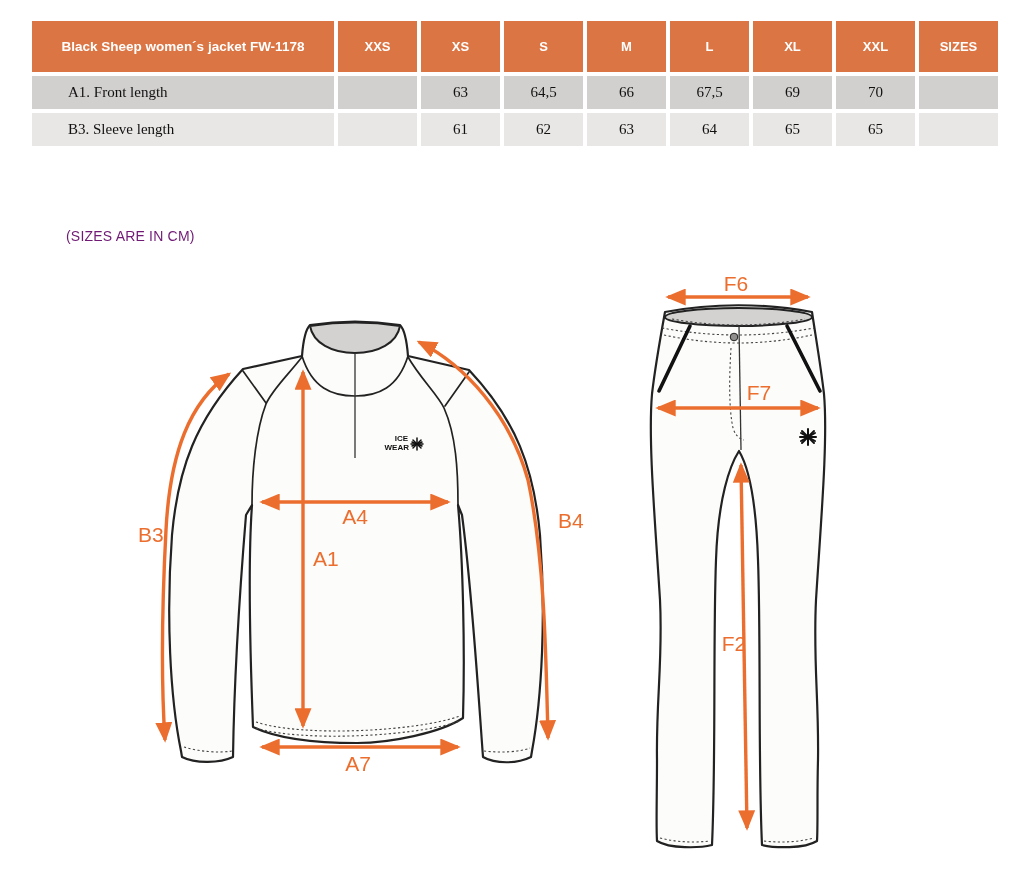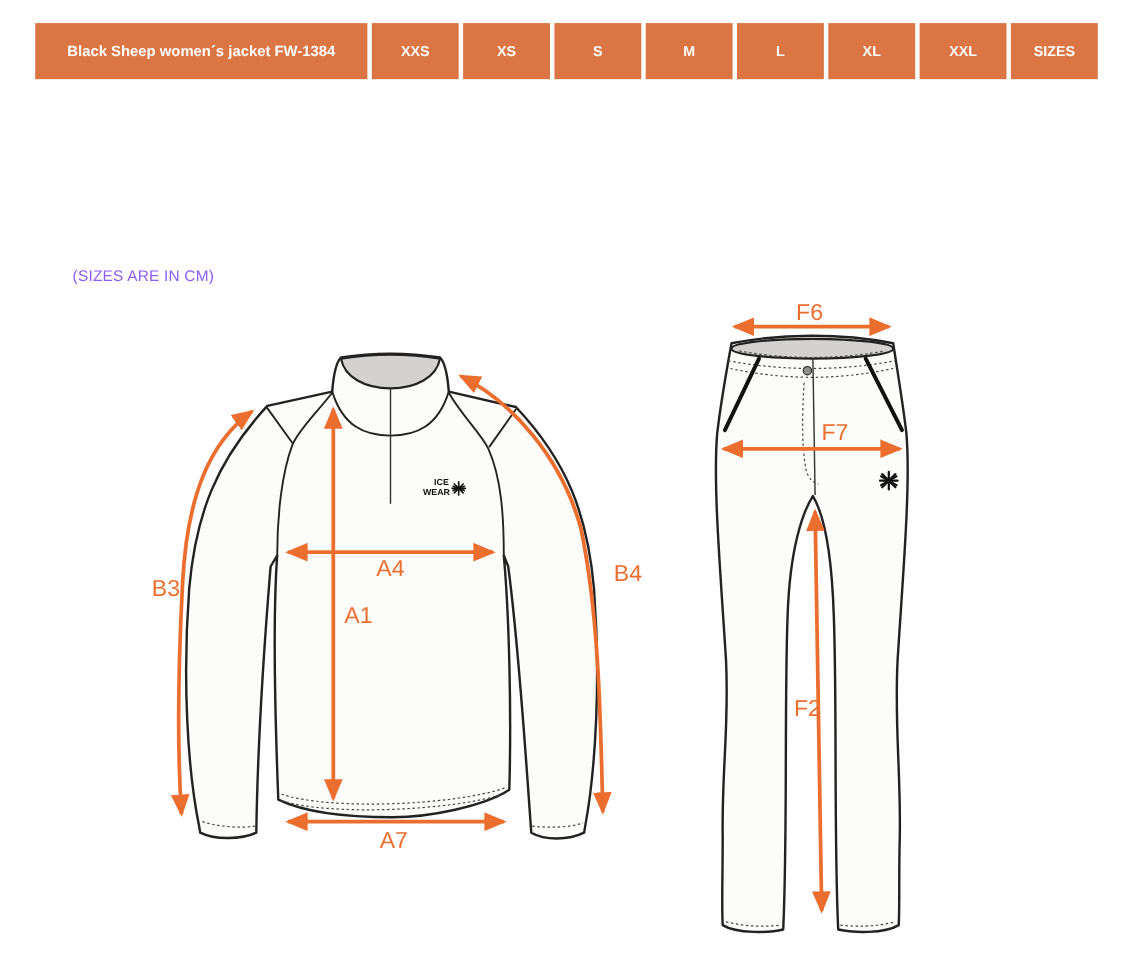--- a/index.html
+++ b/index.html
@@ -22,54 +22,76 @@
   .size-table th.size-cell{width:79px;}
   .size-table td{
     height:33px;text-align:center;vertical-align:middle;
     font:15px/1 "Liberation Serif",serif;color:#111;
   }
   .size-table tr.row-dark td{background:#D2D0CF;}
   .size-table tr.row-light td{background:#E9E7E5;}
   .size-table td.label-cell{text-align:left;padding-left:36px;}
   
   .cm-note{
-    position:absolute;left:66px;top:242px;
+    position:absolute;left:66px;top:228px;
     font:14px/1.2 "Liberation Sans",sans-serif;
-    color:#8b5cf6;letter-spacing:.2px;
+    color:#701a75;letter-spacing:.2px;
   }
   
   svg.diagrams{position:absolute;left:0;top:0;}
   .outline{fill:#FCFCFA;stroke:#222;stroke-width:2.2;stroke-linejoin:round;}
   .seam{fill:none;stroke:#222;stroke-width:1.7;stroke-linecap:round;}
   .thin{fill:none;stroke:#333;stroke-width:1.3;}
   .stitch{fill:none;stroke:#444;stroke-width:1.1;stroke-dasharray:2.2 2.4;}
   .grayfill{fill:#D3D2D1;stroke:#222;stroke-width:2;}
   .arrow{fill:none;stroke:#EC6E2E;stroke-width:3.4;stroke-linecap:butt;}
   .mlabel{fill:#EC6E2E;font-family:"Liberation Sans",sans-serif;font-size:21px;}
   .logo-txt{fill:#111;font-family:"Liberation Sans",sans-serif;font-weight:bold;}
   .spoke{stroke:#111;stroke-linecap:round;}
 </style>
 </head>
 <body>
 
 <table class="size-table">
   <thead>
     <tr>
-      <th class="title-cell">Black Sheep women´s jacket FW-1384</th>
+      <th class="title-cell">Black Sheep women´s jacket FW-1178</th>
       <th class="size-cell">XXS</th>
       <th class="size-cell">XS</th>
       <th class="size-cell">S</th>
       <th class="size-cell">M</th>
       <th class="size-cell">L</th>
       <th class="size-cell">XL</th>
       <th class="size-cell">XXL</th>
       <th class="size-cell">SIZES</th>
     </tr>
   </thead>
   <tbody>
+    <tr class="row-dark">
+      <td class="label-cell">A1. Front length</td>
+      <td></td>
+      <td>63</td>
+      <td>64,5</td>
+      <td>66</td>
+      <td>67,5</td>
+      <td>69</td>
+      <td>70</td>
+      <td></td>
+    </tr>
+    <tr class="row-light">
+      <td class="label-cell">B3. Sleeve length</td>
+      <td></td>
+      <td>61</td>
+      <td>62</td>
+      <td>63</td>
+      <td>64</td>
+      <td>65</td>
+      <td>65</td>
+      <td></td>
+    </tr>
   </tbody>
 </table>
 
 <div class="cm-note">(SIZES ARE IN CM)</div>
 
 <svg class="diagrams" width="1027" height="888" viewBox="0 0 1027 888">
   <defs>
     <marker id="ae" viewBox="0 0 6 5" markerWidth="6" markerHeight="5" refX="5.2" refY="2.5" orient="auto">
       <path d="M0,0 L6,2.5 L0,5 Z" fill="#EC6E2E"></path>
     </marker>

